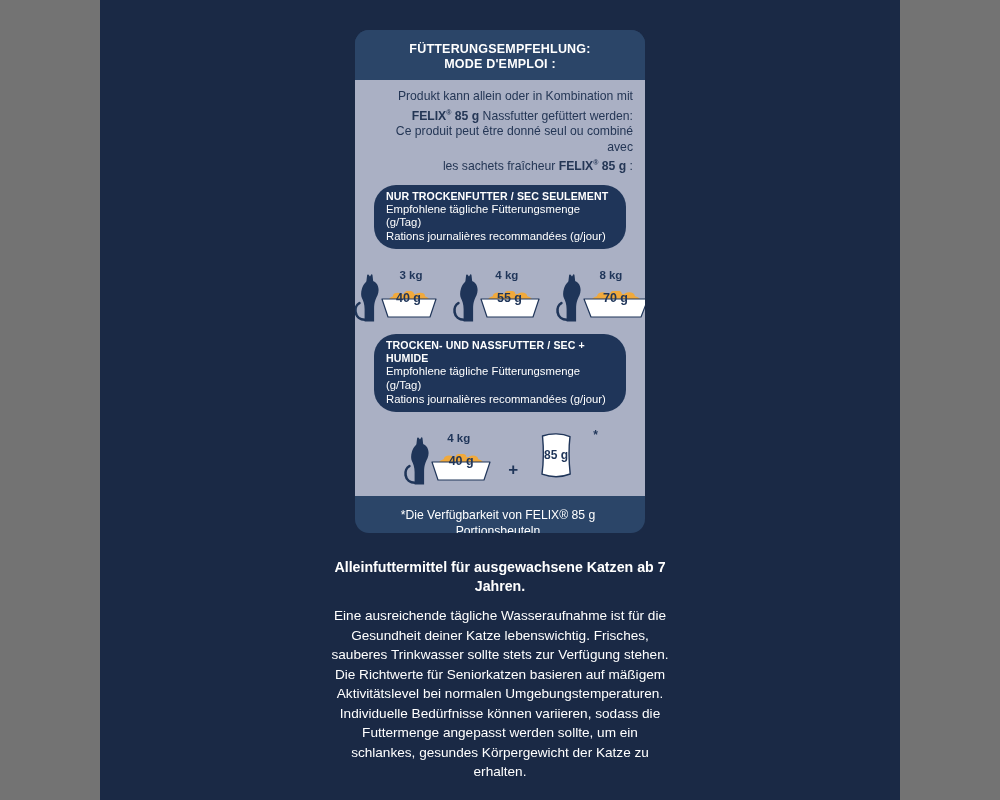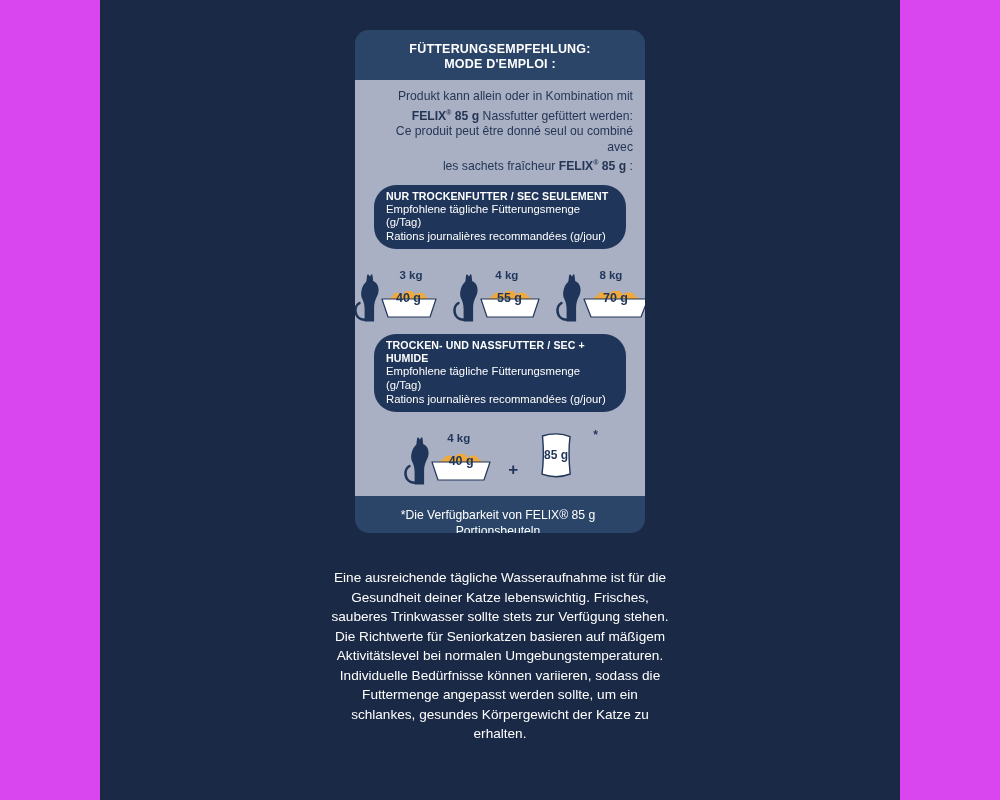--- a/index.html
+++ b/index.html
@@ -5,21 +5,21 @@
   * { box-sizing: border-box; margin: 0; padding: 0; }
   html, body {
     width: 1000px; height: 800px;
     background: #ffffff;
     font-family: "Liberation Sans", sans-serif;
     overflow: hidden;
   }
   #page {
     position: relative;
     width: 1000px; height: 800px;
-    background: #d946ef;
+    background: #737373;
   }
   
   #backdrop {
     position: absolute;
     left: 100px; top: 0;
     width: 800px; height: 800px;
     background: #1a2945;
   }
 
   
@@ -274,16 +274,17 @@
     </div>
 
     <div id="footnotes">
       <p>*Die Verfügbarkeit von FELIX® 85 g Portionsbeuteln</p>
 
     </div>
 
   </div>
 
   <div id="bottom-copy">
+    <div id="bottom-title">Alleinfuttermittel für ausgewachsene Katzen ab 7 Jahren.</div>
     <div id="bottom-text">Eine ausreichende tägliche Wasseraufnahme ist für die Gesundheit deiner Katze lebenswichtig. Frisches, sauberes Trinkwasser sollte stets zur Verfügung stehen. Die Richtwerte für Seniorkatzen basieren auf mäßigem Aktivitätslevel bei normalen Umgebungstemperaturen. Individuelle Bedürfnisse können variieren, sodass die Futtermenge angepasst werden sollte, um ein schlankes, gesundes Körpergewicht der Katze zu erhalten.</div>
   </div>
 
 </div>
 
 </body></html>

